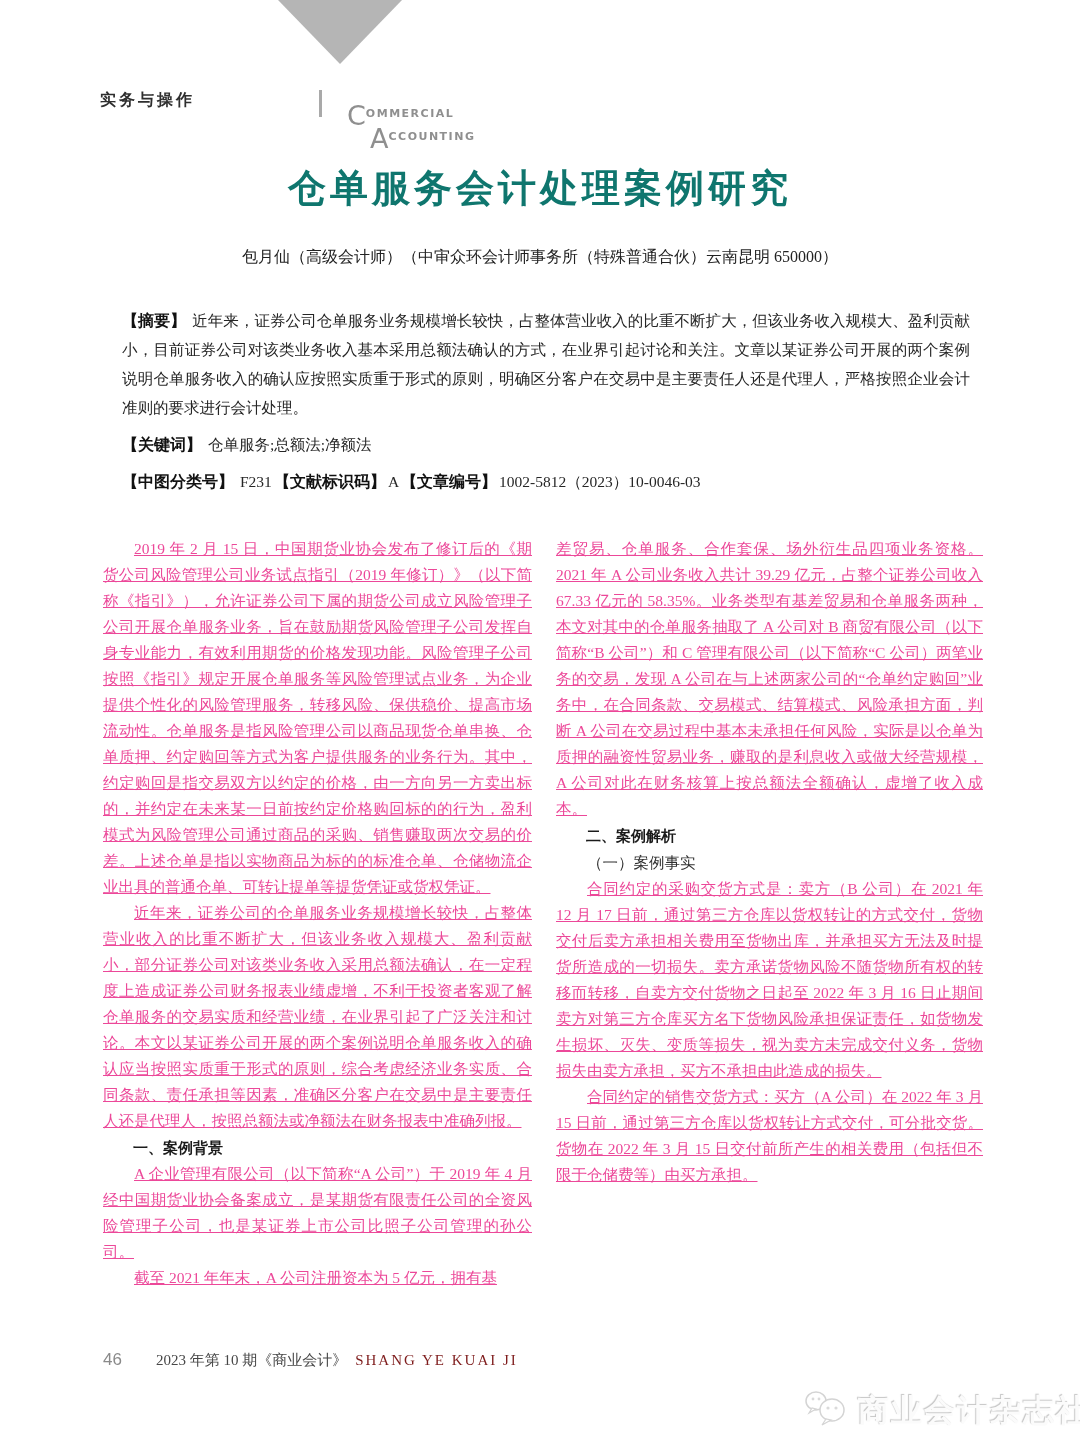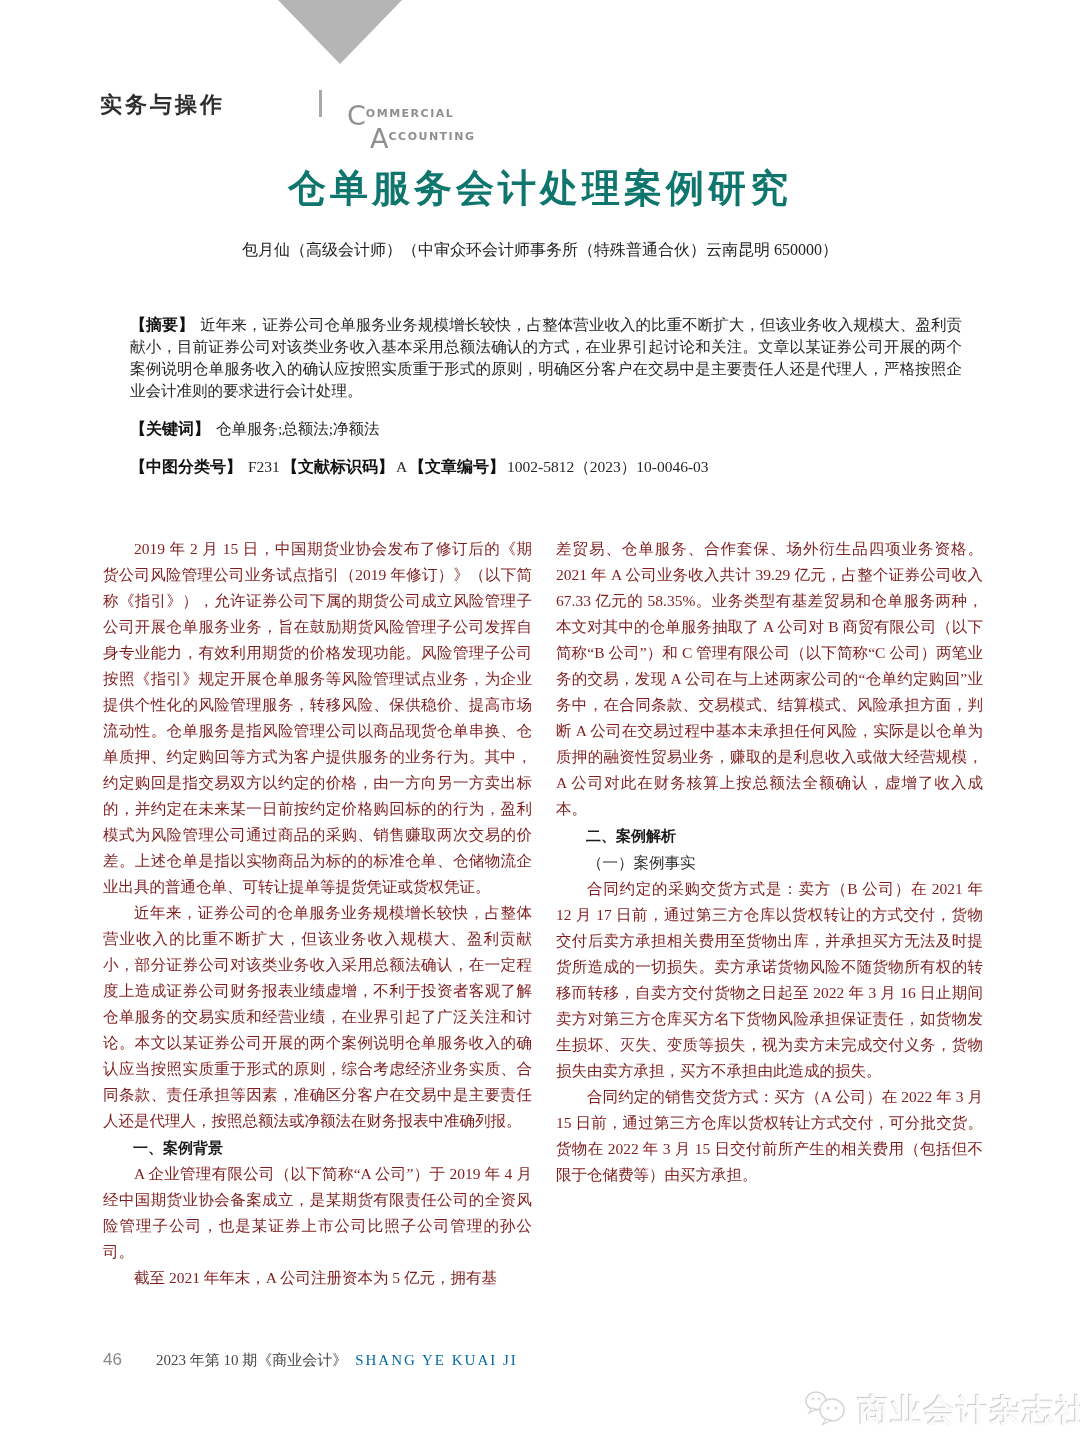--- a/index.html
+++ b/index.html
@@ -18,21 +18,21 @@
     width:0; height:0;
     border-left:62px solid transparent;
     border-right:62px solid transparent;
     border-top:64px solid #b5b5b5;
   }
 
   
   .section-label {
     position:absolute; left:100px; top:90px;
     font-family:"Liberation Sans","DejaVu Sans",sans-serif;
-    font-weight:700; font-size:22px; letter-spacing:3px; color:#2e2e2e;
+    font-weight:700; font-size:16px; letter-spacing:3px; color:#2e2e2e;
   }
   .header-divider {
     position:absolute; left:319px; top:90px;
     width:3px; height:27px; background:#a9a9a9;
   }
   .logo {
     position:absolute; left:347px; top:82px;
     color:#8f8f8f; line-height:1;
     font-family:"DejaVu Sans","Liberation Sans",sans-serif;
     margin-top:20px;
@@ -42,47 +42,47 @@
   .logo .big { font-size:27px; font-weight:400; letter-spacing:0; }
   .logo .small { font-size:11px; letter-spacing:1.5px; font-weight:700; vertical-align:8px; }
 
   
   .article-title {
     position:absolute; left:0; top:163px; width:1080px;
     text-align:center; font-size:38px; font-weight:700;
     letter-spacing:4px; color:#0f766e; margin:0;
   }
   .author-line {
-    position:absolute; left:0; top:240px; width:1080px;
+    position:absolute; left:0; top:247px; width:1080px;
     text-align:center; font-size:16px; color:#222; margin:0;
   }
 
   
   .meta {
     position:absolute; left:114px; top:298px; width:864px;
   }
-  .meta p { margin:16px; font-size:15.5px; line-height:22px; text-align:justify; color:#262626; }
+  .meta p { margin:8px; font-size:15.5px; line-height:29px; text-align:justify; color:#262626; }
   .meta .label {
     font-family:"Liberation Sans","DejaVu Sans",sans-serif;
     font-weight:700; font-size:16px; color:#111;
     margin-right:6px;
   }
   .meta .label.inline { margin-left:2px; margin-right:2px; }
   .meta .kw { margin-top:1px; }
   .meta .cls { margin-top:2px; }
 
   
   .col {
     position:absolute; top:536px; height:812px; overflow:hidden;
   }
   .col-left { left:103px; width:429px; }
   .col-right { left:556px; width:427px; }
   .col p {
     margin:0; font-size:15.5px; line-height:26px;
-    text-align:justify; text-indent:2em; color:#7f1d1d;
+    text-align:justify; text-indent:2em; color:#ec4899;text-decoration:underline;
   }
   .col p.no-indent { text-indent:0; }
   .col h3 {
     margin:0; font-size:15px; line-height:27px; font-weight:700;
     font-family:"Liberation Sans","DejaVu Sans",sans-serif;
     text-indent:2em; color:#1b1b1b;
   }
   .col h4 {
     margin:0; font-size:15.5px; line-height:27px; font-weight:400;
     text-indent:2em; color:#303030;
@@ -91,21 +91,21 @@
   
   .footer {
     position:absolute; left:103px; top:1350px;
     font-size:15px; white-space:nowrap;
   }
   .footer .page-num {
     font-family:"Liberation Sans","DejaVu Sans",sans-serif;
     font-size:17px; color:#8a8a8a; margin-right:34px;
   }
   .footer .issue { color:#474747; }
-  .footer .pinyin { color:#0369a1; letter-spacing:2px; margin-left:8px; }
+  .footer .pinyin { color:#7f1d1d; letter-spacing:2px; margin-left:8px; }
 
   
   .watermark {
     position:absolute; left:802px; top:1388px;
     display:flex; align-items:center; gap:8px;
   }
   .wm-text {
     font-family:"Liberation Sans","DejaVu Sans",sans-serif;
     font-weight:700; font-size:31px; letter-spacing:2px;
     color:#fbfbfb;

